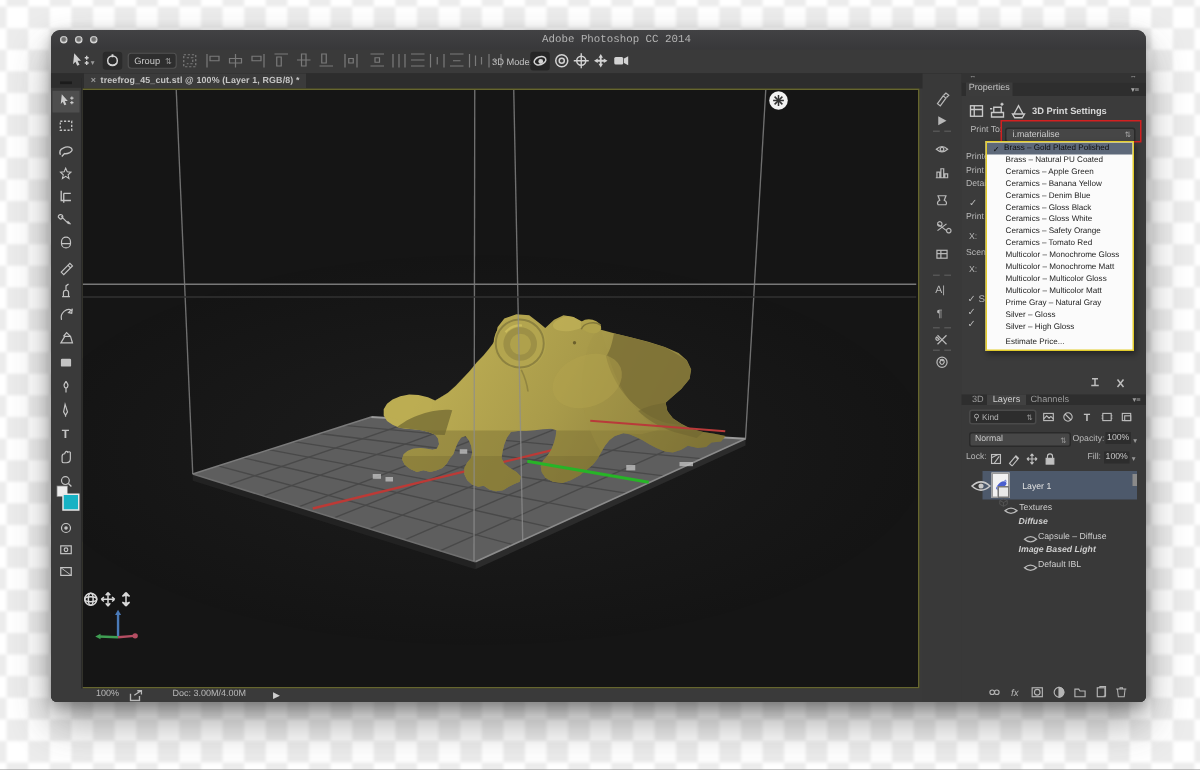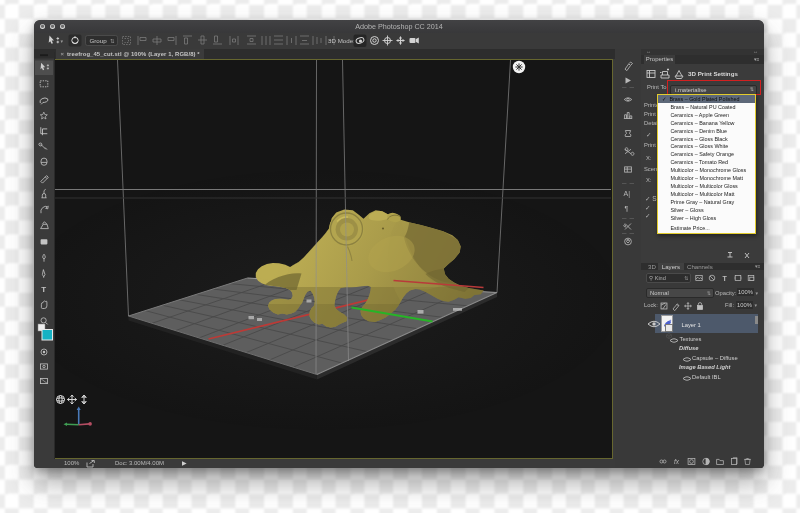--- a/index.html
+++ b/index.html
@@ -5,21 +5,21 @@
   html,body{margin:0;padding:0;width:800px;height:513px;overflow:hidden;}
   body{font-family:"Liberation Sans",sans-serif;position:relative;background:#fff;}
   .checker{position:absolute;left:-10px;top:-10px;width:820px;height:533px;
     background-color:#fff;
     background-image:conic-gradient(#ececec 25%,#ffffff 0 50%,#ececec 0 75%,#ffffff 0);
     background-size:28.8px 28.8px;background-position:0 0;filter:blur(1px);}
   .win{position:absolute;left:34px;top:20px;width:730px;height:448px;background:#3a3a3a;
     border-radius:6px 6px 4px 4px;box-shadow:0 3px 9px rgba(0,0,0,.28),0 14px 26px rgba(60,60,60,.45);overflow:hidden;}
   .titlebar{position:absolute;left:0;top:0;width:730px;height:13px;background:linear-gradient(#424244,#38383a);border-radius:6px 6px 0 0;}
   .tl{position:absolute;top:4px;width:5px;height:5px;border-radius:50%;background:radial-gradient(circle at 50% 45%,#6f6f6f 0 28%,#e3e3e3 62%,#9c9c9c);}
-  .title{position:absolute;top:0;left:0;width:730px;text-align:center;font-size:7.2px;line-height:14px;color:#b4b4b4;}
+  .title{position:absolute;top:0;left:12px;width:730px;text-align:center;font-size:7.2px;line-height:14px;color:#b4b4b4;font-family:Liberation Mono, monospace;}
   .optbar{position:absolute;left:0;top:13px;width:730px;height:15.5px;background:#3a3a3a;border-bottom:1px solid #282828;}
   .tabbar{position:absolute;left:0;top:28.5px;width:730px;height:10px;background:#2d2d2d;}
   .tab{position:absolute;left:21.5px;top:0;width:148px;height:10px;background:#3b3b3b;color:#c6c6c6;font-size:5.9px;font-weight:bold;line-height:10px;white-space:nowrap;letter-spacing:0.1px;}
   .toolbar{position:absolute;left:0;top:32px;width:19.5px;height:416px;background:#3a3a3a;border-right:1px solid #2a2a2a;}
   .statusbar{position:absolute;left:0;top:438.5px;width:730px;height:9.5px;background:#3a3a3a;color:#b9b9b9;font-size:6.0px;}
   .canvas{position:absolute;left:20px;top:38.5px;width:559px;height:400px;background:#151515;border:1.5px solid #66662f;box-sizing:border-box;}
   .iconstrip{position:absolute;left:581px;top:28.5px;width:26px;height:419.5px;background:#393939;}
   .props{position:absolute;left:607px;top:28.5px;width:123px;height:214px;background:#3b3b3b;}
   .layers{position:absolute;left:607px;top:242.5px;width:123px;height:205.5px;background:#393939;}
 </style>

